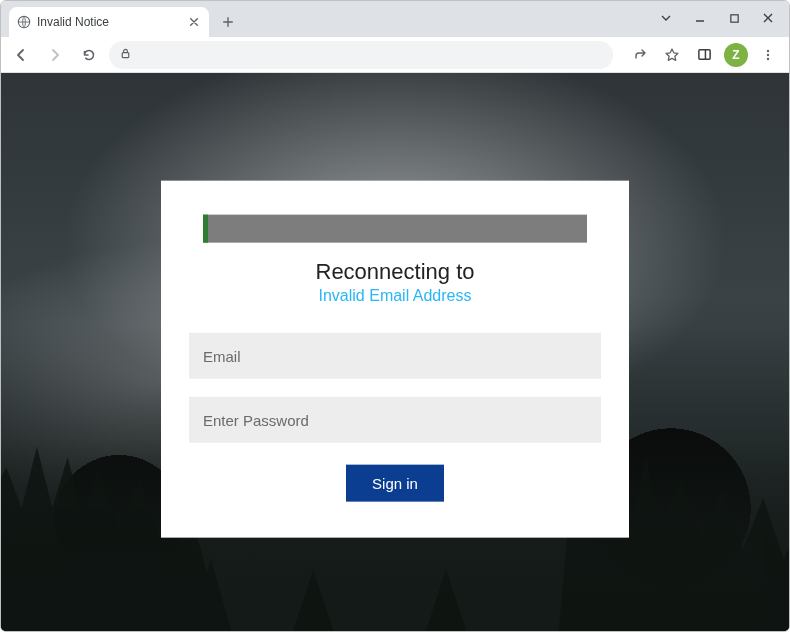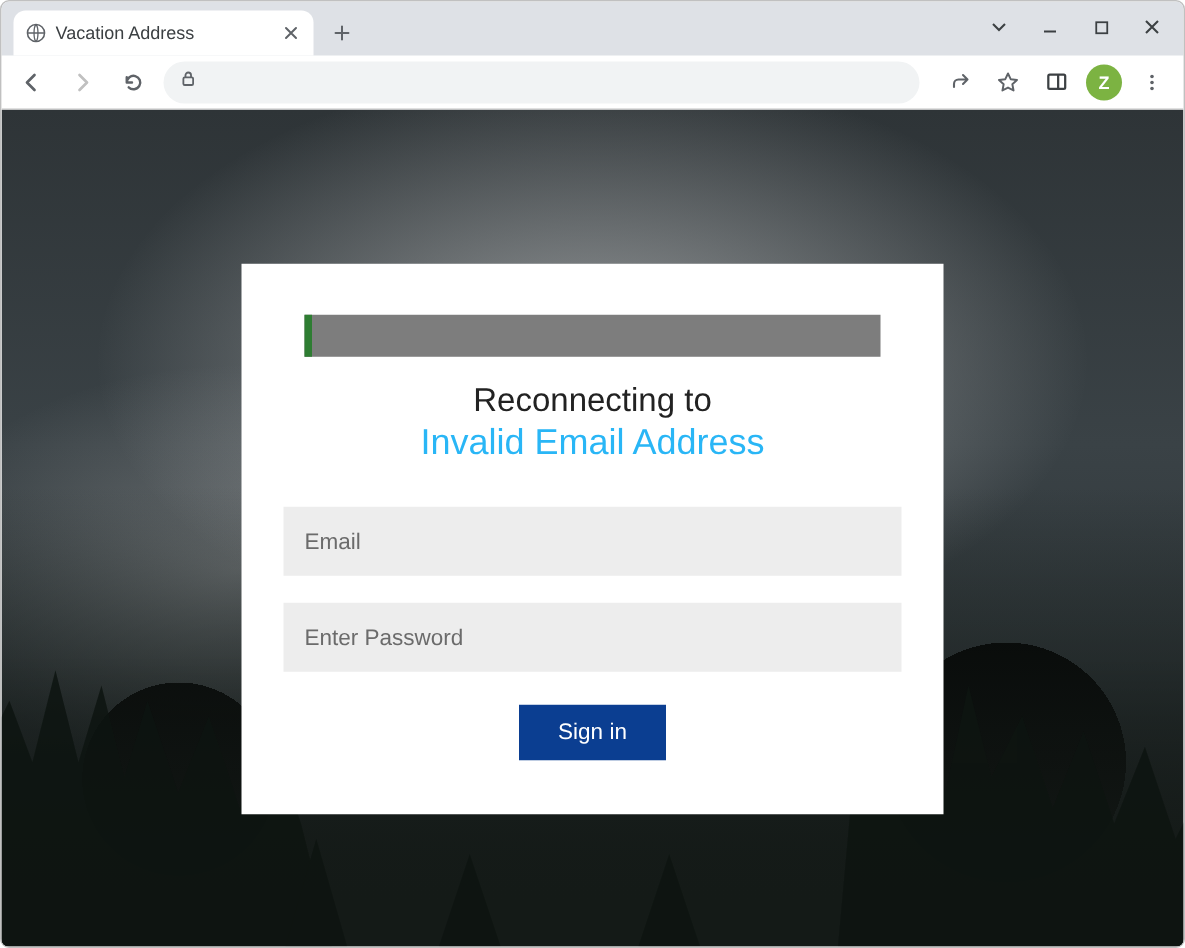--- a/index.html
+++ b/index.html
@@ -121,21 +121,21 @@
       text-align: center;
     }
     .banner-wrap { padding: 6px 0 6px 0; }
     .banner {
       height: 28px;
       background: #7d7d7d;
       border-left: 5px solid #2e7d32;
       margin: 0 14px 8px 14px;
     }
     .heading { font-size: 22px; color: #222; font-weight: 400; margin-top: 2px; }
-    .subheading { font-size: 24px; color: #29b6f6; font-weight: 400; margin-top: 2px; margin-bottom: 28px; }
+    .subheading { font-size: 16px; color: #29b6f6; font-weight: 400; margin-top: 2px; margin-bottom: 28px; }
     .field {
       width: 100%;
       height: 46px;
       border: none;
       background: #ededed;
       padding: 4px 14px;
       font-size: 15px;
       color: #555;
       margin-bottom: 18px;
       outline: none;
@@ -159,21 +159,21 @@
 <div class="window">
 
   <div class="tabstrip">
     <div class="tab">
       <span class="favicon">
         <svg viewBox="0 0 16 16" width="14" height="14">
             <circle cx="8" cy="8" r="6.5" fill="none" stroke="#5f6368" stroke-width="1.2"></circle>
             <path d="M1.5 8h13M8 1.5c2 2 2 11 0 13M8 1.5c-2 2-2 11 0 13" fill="none" stroke="#5f6368" stroke-width="1"></path>
           </svg>
       </span>
-      <span class="title">Vacation Address</span>
+      <span class="title">Invalid Notice</span>
       <span class="close">
         <svg viewBox="0 0 12 12" width="10" height="10">
             <path d="M2 2l8 8M10 2l-8 8" stroke="#5f6368" stroke-width="1.6" stroke-linecap="round"></path>
           </svg>
       </span>
     </div>
     <div class="newtab">
       <svg viewBox="0 0 14 14" width="12" height="12">
           <path d="M7 2v10M2 7h10" stroke="#5f6368" stroke-width="1.6" stroke-linecap="round"></path>
         </svg>

